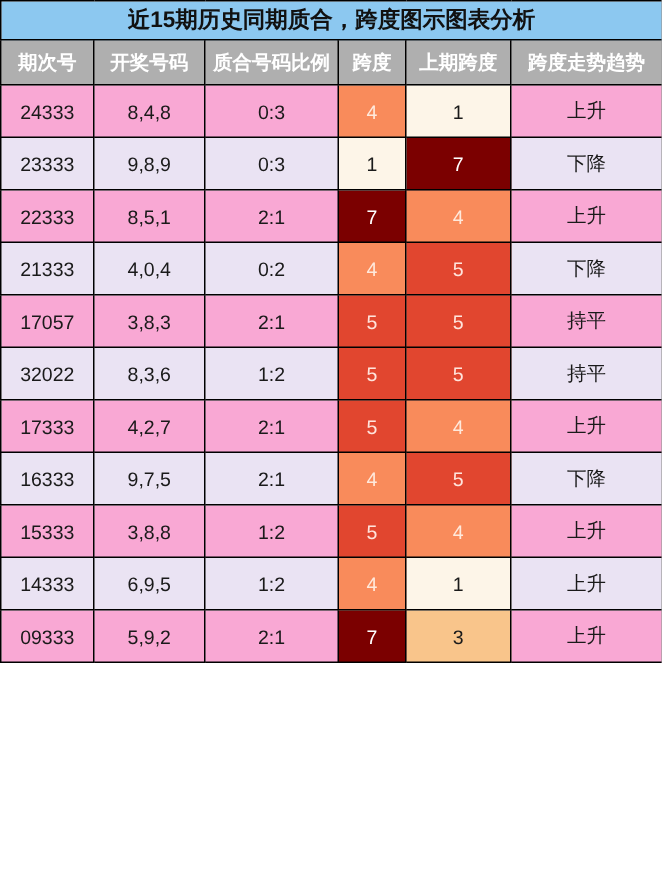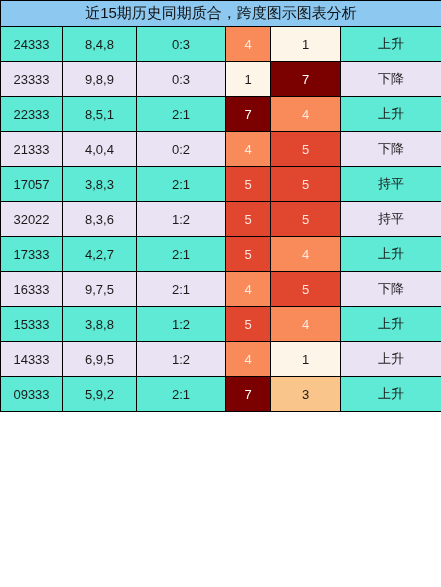--- a/index.html
+++ b/index.html
@@ -31,21 +31,21 @@
     border: 1px solid #000000;
     box-sizing: border-box;
   }
   
   .title-cell {
     background: #8CC8F0;
     height: 26px;
     text-align: center;
     vertical-align: middle;
     font-size: 15px;
-    font-weight: normal;
+    font-weight: bold;
     color: #111111;
     letter-spacing: 0px;
     border-left: 1px solid #000;
     border-right: 1px solid #000;
     border-top: 1px solid #000;
     border-bottom: 2px solid #000;
   }
   
   .hdr {
     background: #AFAFAF;
@@ -60,21 +60,21 @@
   }
   
   tr.data-row { height: 35px; }
   tr.data-row td {
     height: 35px;
     text-align: center;
     vertical-align: middle;
     font-size: 13px;
     color: #1a1a1a;
   }
-  tr.row-odd td.plain { background: #5eead4; }
+  tr.row-odd td.plain { background: #f9a8d4; }
   tr.row-even td.plain { background: #EAE3F3; margin-left: 22px; }
 
   
   td.heat { font-size: 13px; }
 
   
   col.c-issue   { width: 62px; }
   col.c-draw    { width: 74px; }
   col.c-ratio   { width: 89px; }
   col.c-span    { width: 45px; }
@@ -91,20 +91,28 @@
         <col class="c-draw">
         <col class="c-ratio">
       <col class="c-span">
         <col class="c-prev">
         <col class="c-trend">
     </colgroup>
     <thead>
       <tr>
         <td class="title-cell" colspan="6">近15期历史同期质合，跨度图示图表分析</td>
       </tr>
+      <tr>
+        <th class="hdr">期次号</th>
+        <th class="hdr">开奖号码</th>
+        <th class="hdr">质合号码比例</th>
+        <th class="hdr">跨度</th>
+        <th class="hdr">上期跨度</th>
+        <th class="hdr">跨度走势趋势</th>
+      </tr>
     </thead>
     <tbody id="tbody">
         <tr class="data-row row-odd">
           <td class="plain">24333</td>
           <td class="plain">8,4,8</td>
           <td class="plain">0:3</td>
           <td class="heat" style="background: rgb(249, 139, 91); color: rgb(255, 233, 220);">4</td>
           <td class="heat" style="background: rgb(253, 245, 232); color: rgb(26, 26, 26);">1</td>
           <td class="plain">上升</td>
         </tr>

